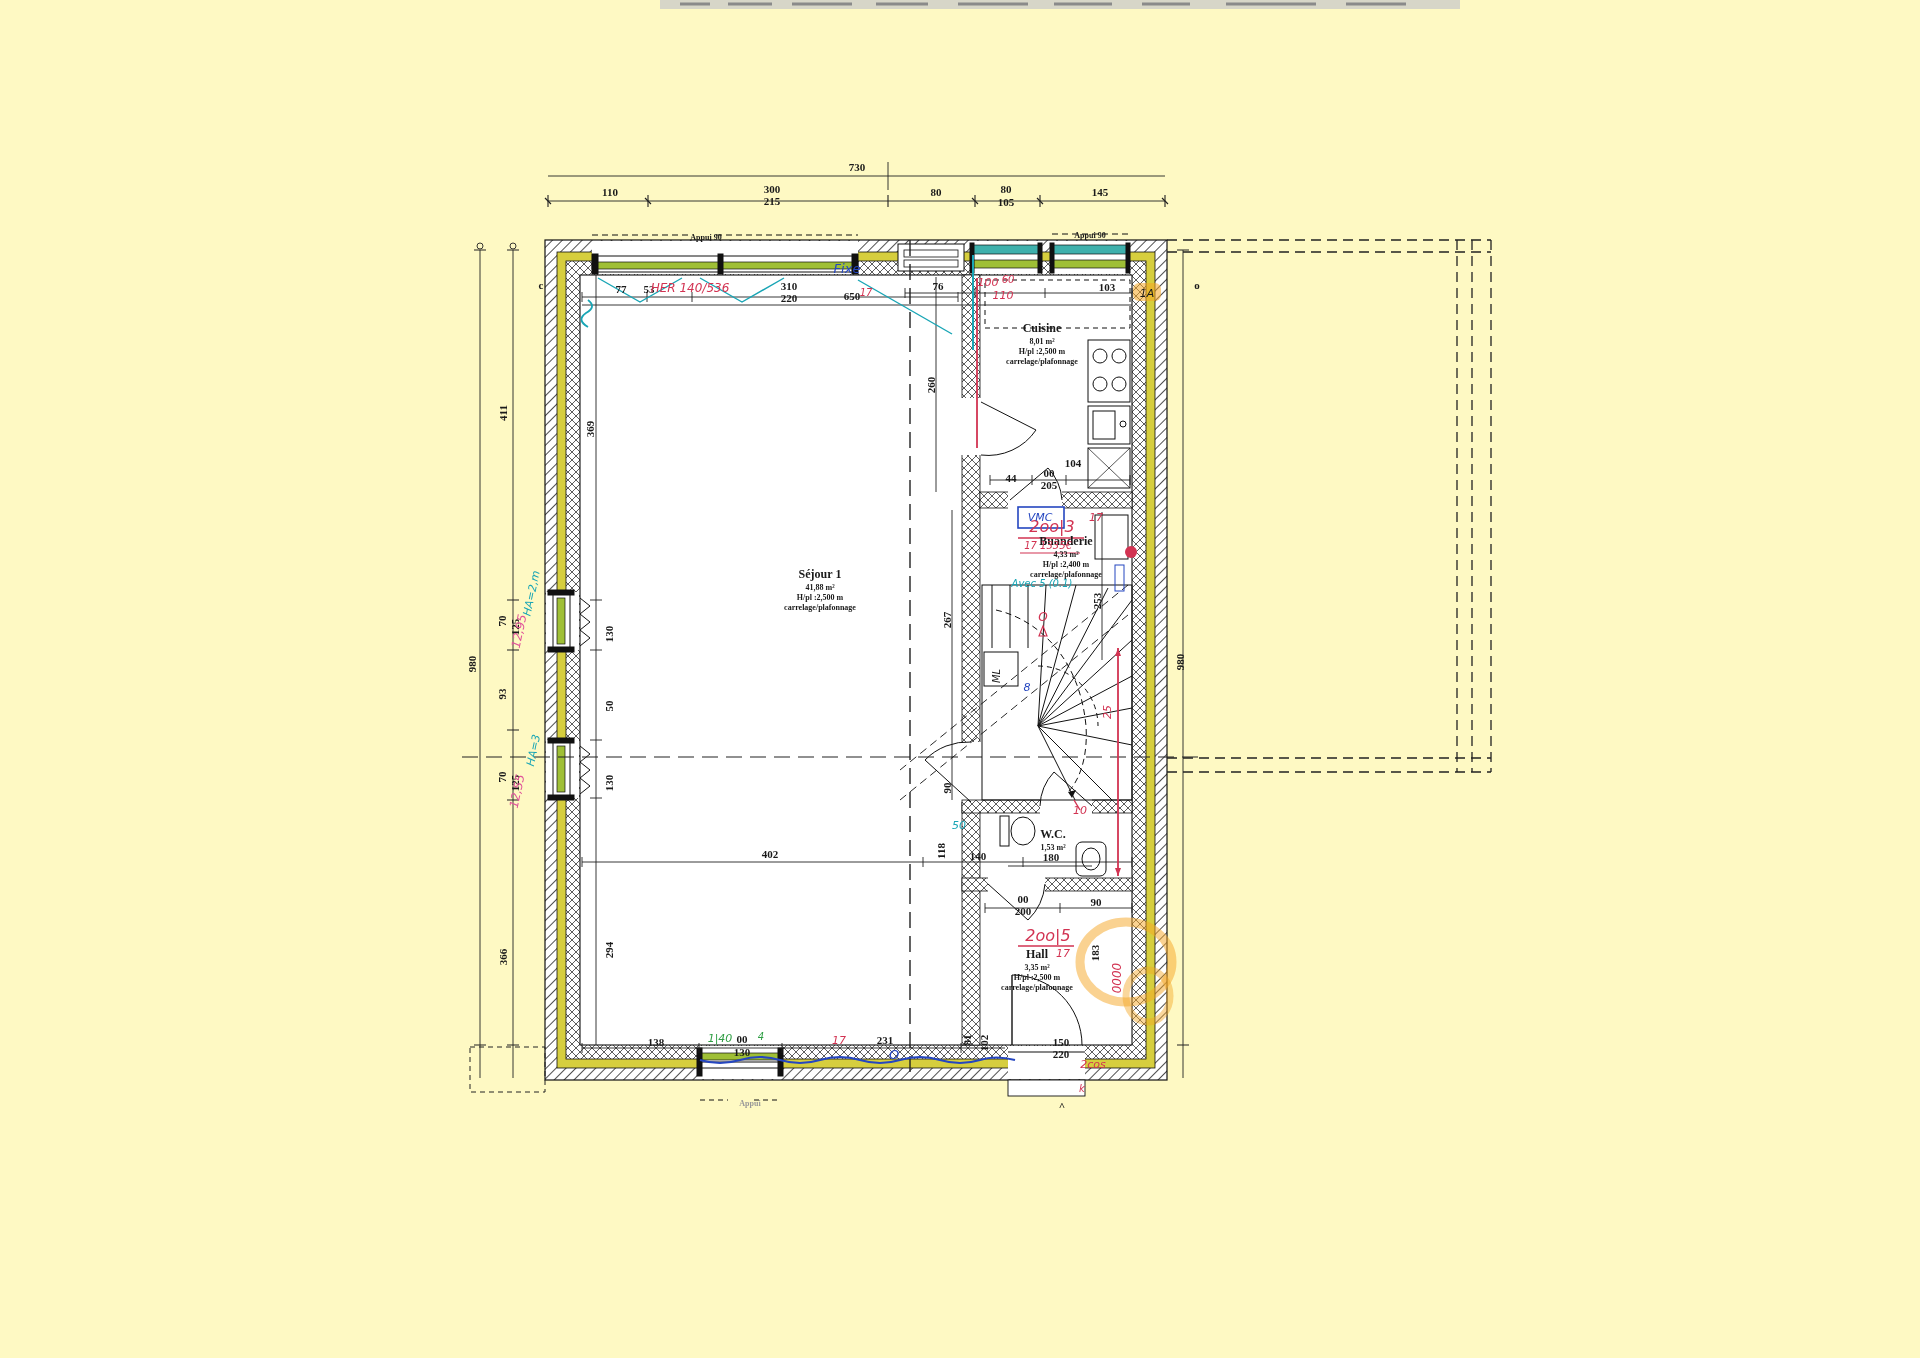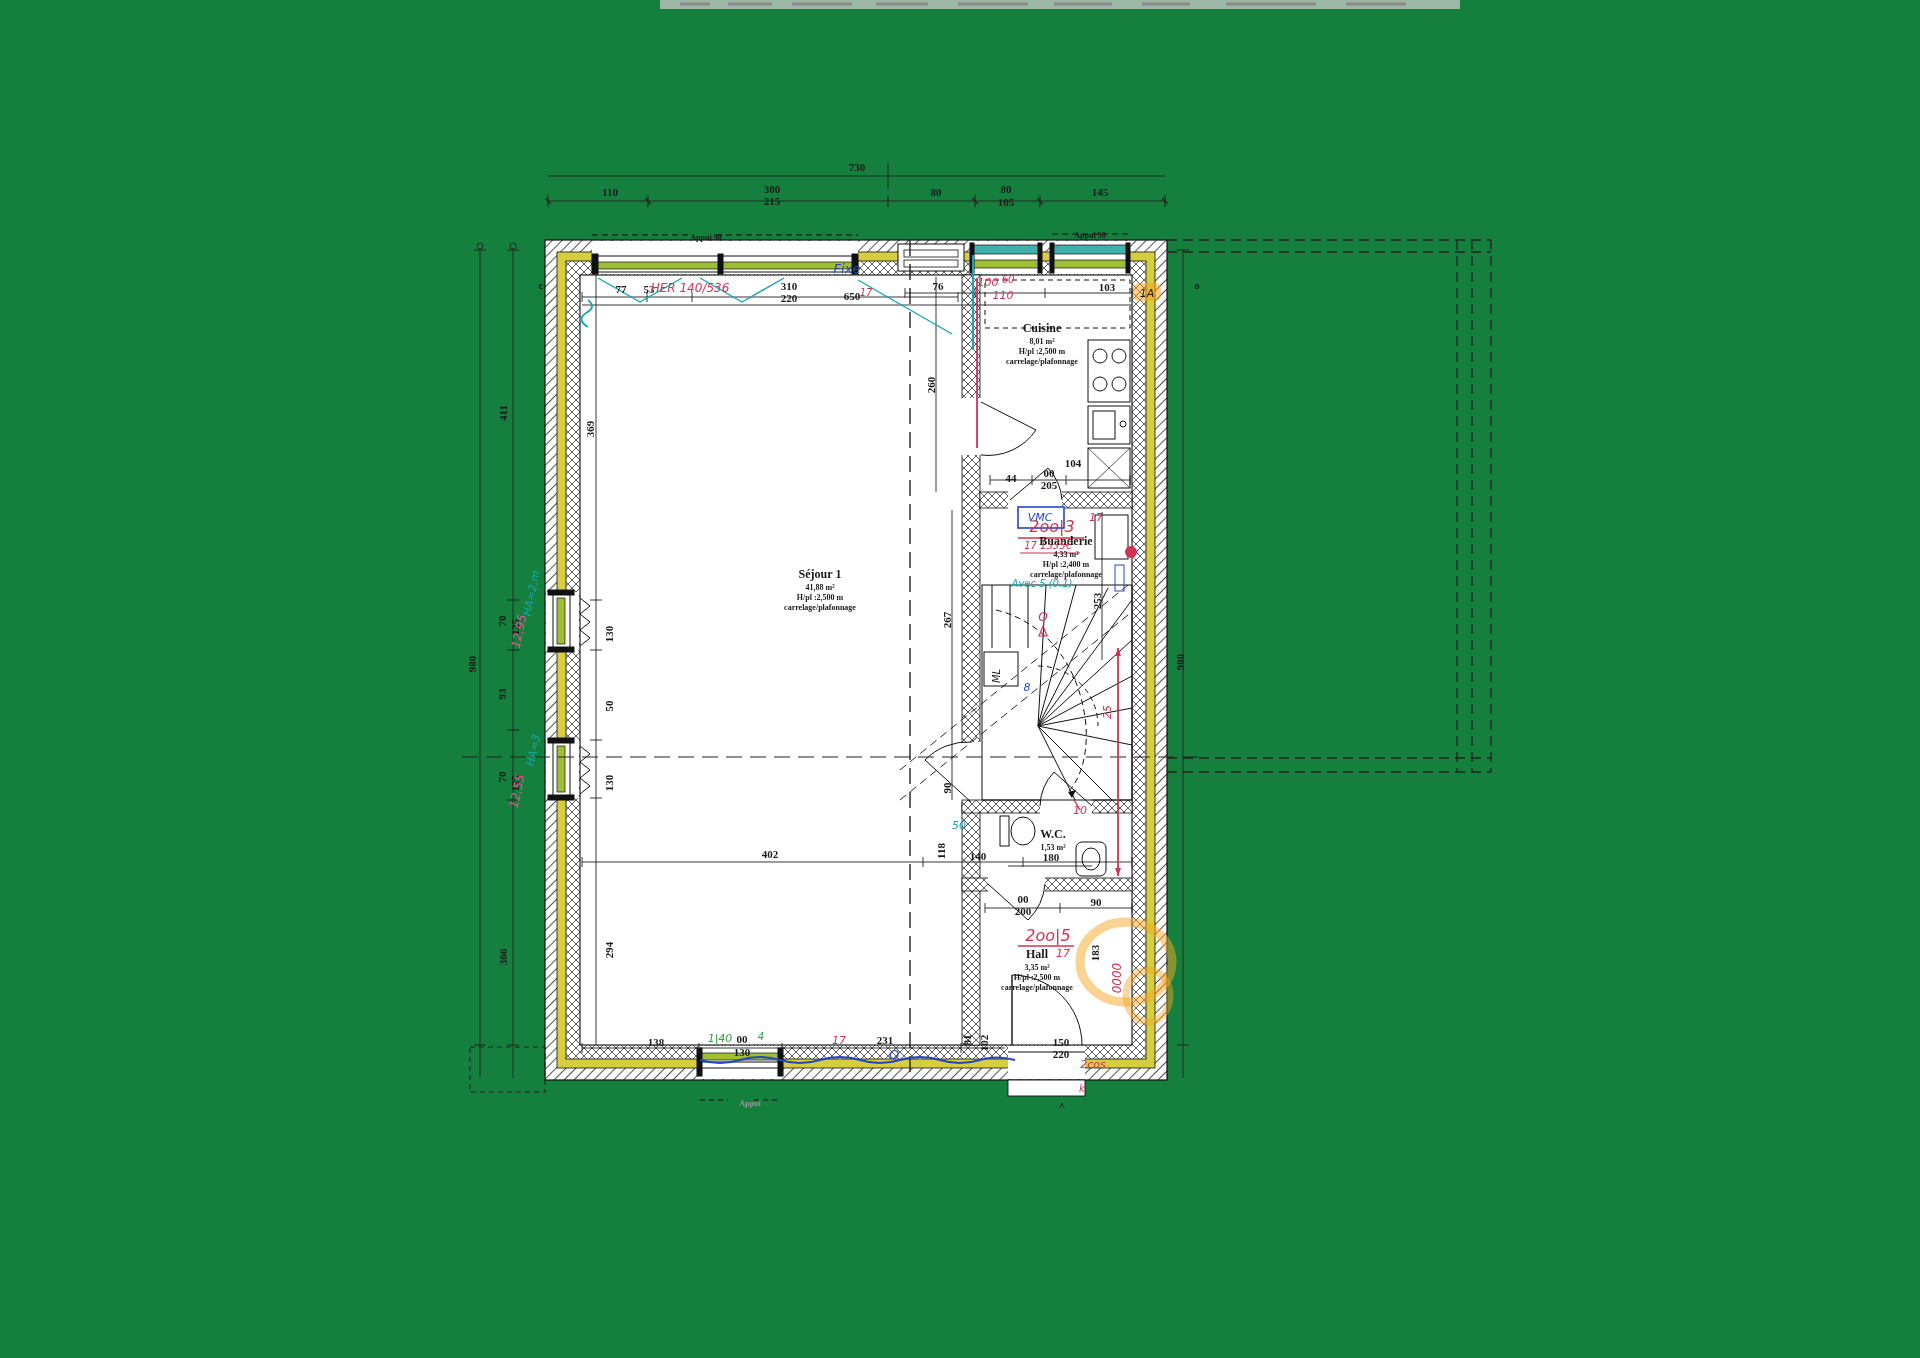--- a/index.html
+++ b/index.html
@@ -1,16 +1,16 @@
 <!DOCTYPE html>
 <html><head>
 <meta charset="utf-8">
 <style>
   html,body{margin:0;padding:0;background:#fff;}
-  #page{position:relative;width:1920px;height:1358px;background:#15803d;overflow:hidden;
+  #page{position:relative;width:1920px;height:1358px;background:#fef9c3;overflow:hidden;
         font-family:"Liberation Serif", serif;}
   svg text{user-select:none;}
   .print{font-family:"Liberation Serif", serif;font-weight:bold;}
   .hand{font-family:"DejaVu Sans", sans-serif;font-style:italic;}
 </style>
 </head>
 <body>
 
 <div id="page">
 <svg id="plan" width="1920" height="1358" viewBox="0 0 1920 1358">

